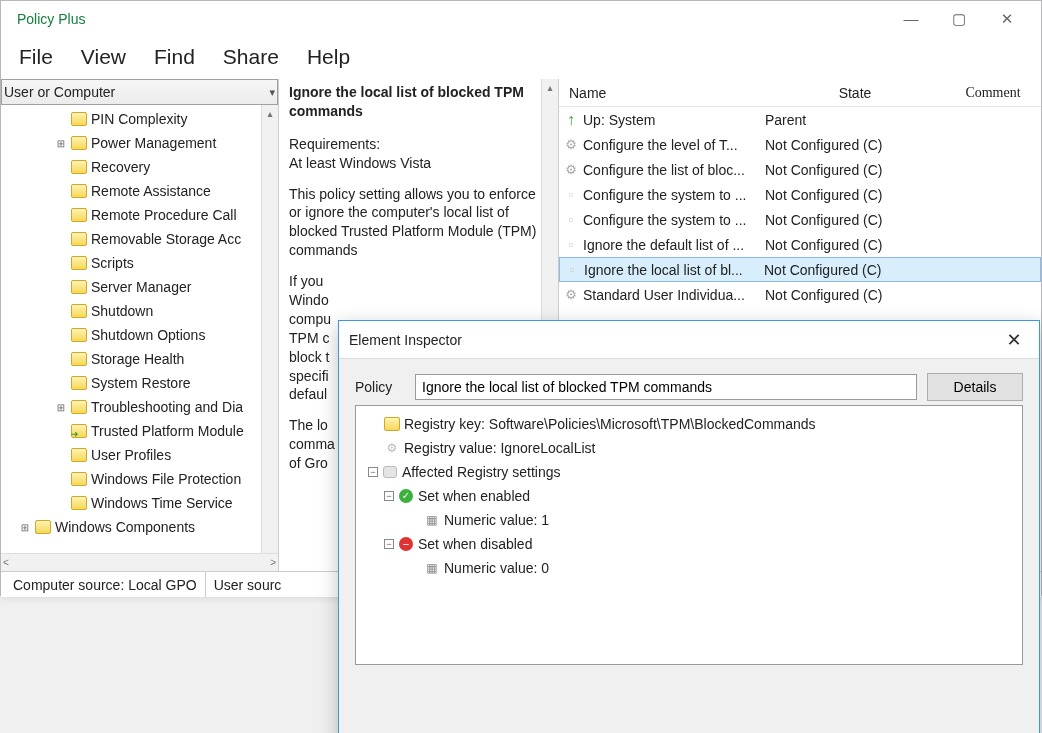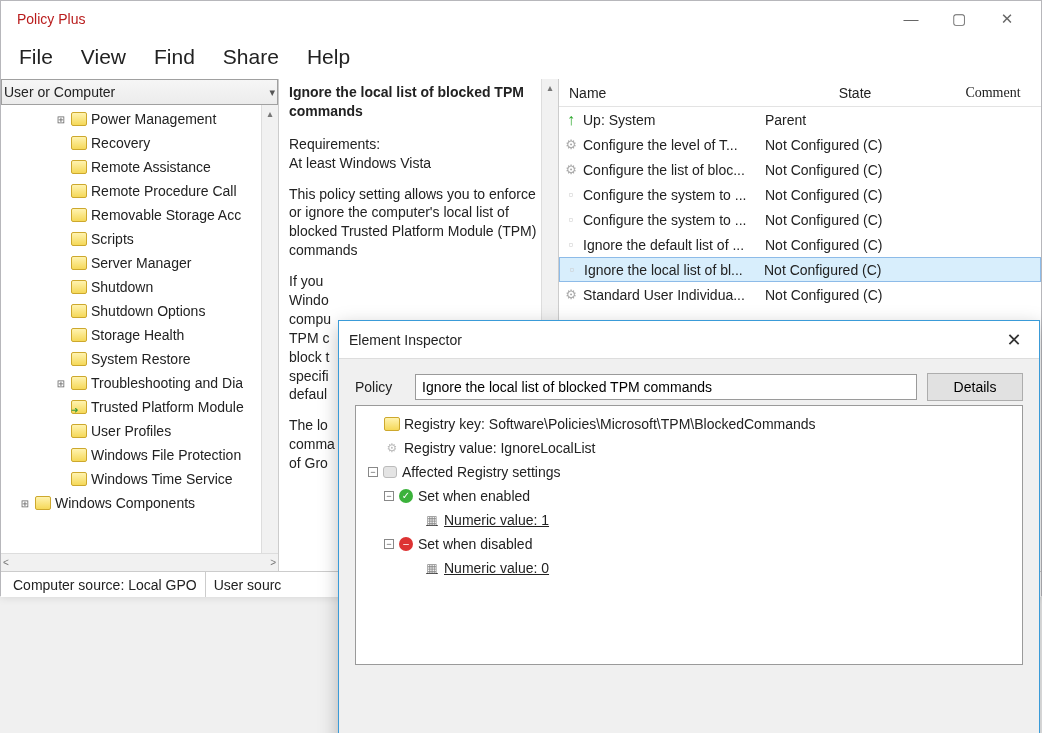--- a/index.html
+++ b/index.html
@@ -25,21 +25,21 @@
 }
 .titlebar {
   height: 36px;
   display: flex;
   align-items: center;
   padding: 0 8px;
   background: #fff;
   color: #999;
   font-size: 14px;
 }
-.titlebar .title { flex: 1; padding-left: 8px; color:#b91c1c;}
+.titlebar .title { flex: 1; padding-left: 8px; color:#15803d;}
 .winbtns { display: flex; gap: 24px; color: #666; font-size: 15px; margin-right: 14px;}
 .winbtn { width: 24px; text-align:center; }
 .menubar {
   display: flex;
   gap: 28px;
   padding: 8px 18px 10px 18px;
   font-size: 21px;
 }
 .menubar span { cursor: default; }
 .content {
@@ -153,21 +153,21 @@
 .policy-row input{flex:1;height:26px;border:1px solid #9a9a9a;padding:0 6px;font-size:14px;background:#fff;}
 .details-btn{width:96px;height:28px;border:1px solid #adadad;background:#e1e1e1;font-size:14px;}
 .close-btn{position:absolute;bottom:6px;right:14px;width:90px;height:26px;border:2px solid #0879d8;background:#e1e1e1;font-size:14px;}
 .insp-tree{
   border:1px solid #9a9a9a;background:#fff;
   height:260px;padding:6px 8px;font-size:14px;overflow:hidden;
 }
 .it-row{display:flex;align-items:center;height:24px;white-space:nowrap;gap:4px;}
 .it-row.d0{padding-left:4px;}
 .it-row.d1{padding-left:20px;}
-.it-row.d2{padding-left:44px;text-decoration:underline;}
+.it-row.d2{padding-left:44px;}
 .mini-icon{width:16px;height:16px;display:inline-flex;align-items:center;justify-content:center;font-size:12px;}
 .db-icon{background:#e4e4e4;border:1px solid #bbb;border-radius:3px;width:14px;height:12px;}
 .ok-icon{width:14px;height:14px;border-radius:50%;background:#3bb23b;color:#fff;font-size:10px;line-height:14px;text-align:center;}
 .no-icon{width:14px;height:14px;border-radius:50%;background:#d33;color:#fff;font-size:10px;line-height:14px;text-align:center;}
 .calc-icon::before{content:"▦";color:#888;}
 .gear2-icon::before{content:"⚙";color:#bbb;}
 .minus-box{width:10px;height:10px;border:1px solid #888;font-size:9px;line-height:8px;text-align:center;color:#555;}
 </style>
 </head>
 <body>
@@ -189,20 +189,25 @@
     <span>Help</span>
   </div>
   <div class="content">
 
     <div class="left-pane">
       <div class="combo">
         <span>User or Computer</span>
         <span class="chev">▾</span>
       </div>
       <div class="tree" id="tree">
+        <div class="tree-row depth3">
+            <span class="expander"></span>
+            <span class="folder-icon"></span>
+            <span>PIN Complexity</span>
+          </div>
           <div class="tree-row depth3">
             <span class="expander">⊞</span>
             <span class="folder-icon"></span>
             <span>Power Management</span>
           </div>
           <div class="tree-row depth3">
             <span class="expander"></span>
             <span class="folder-icon"></span>
             <span>Recovery</span>
           </div>

